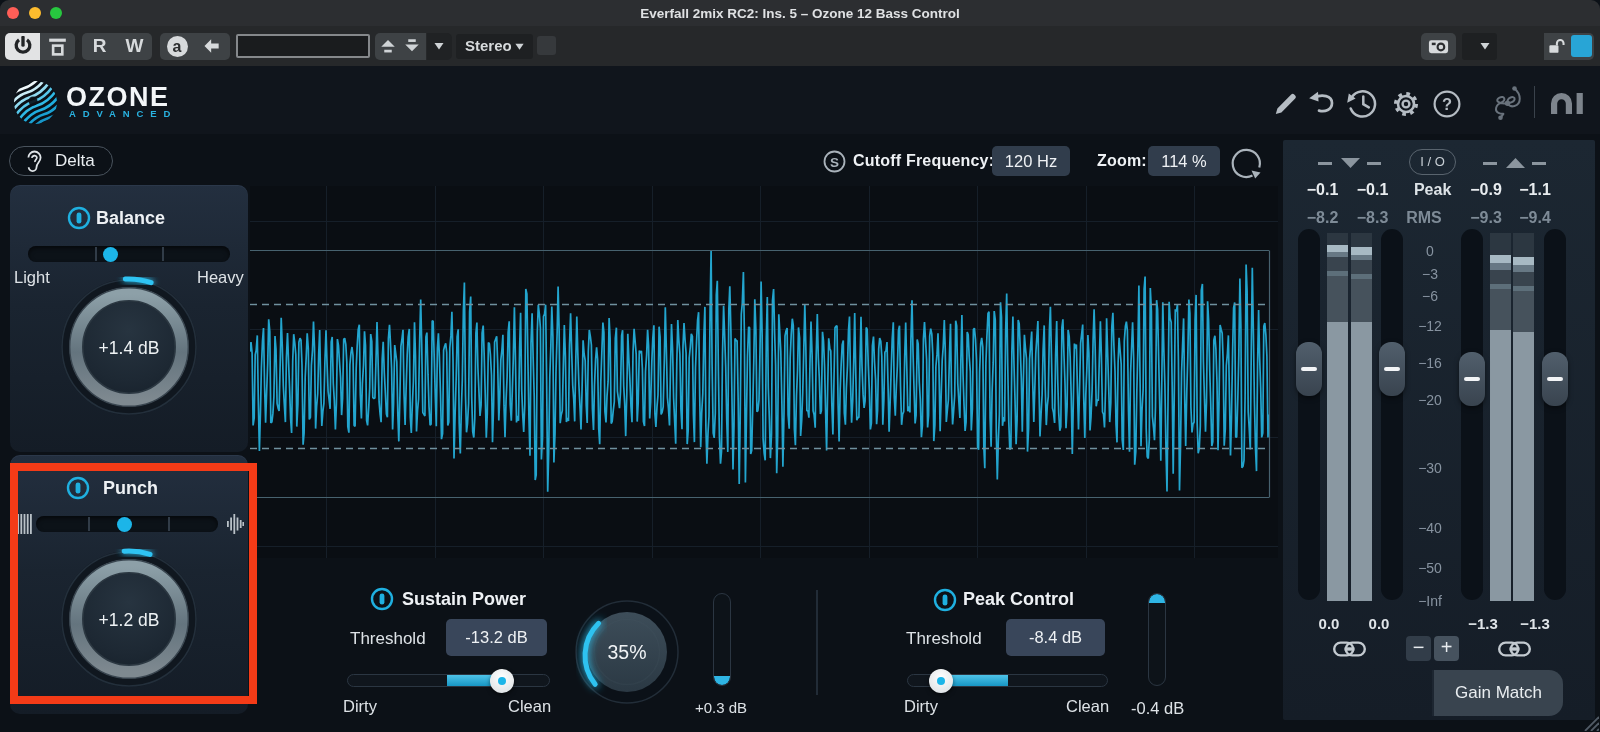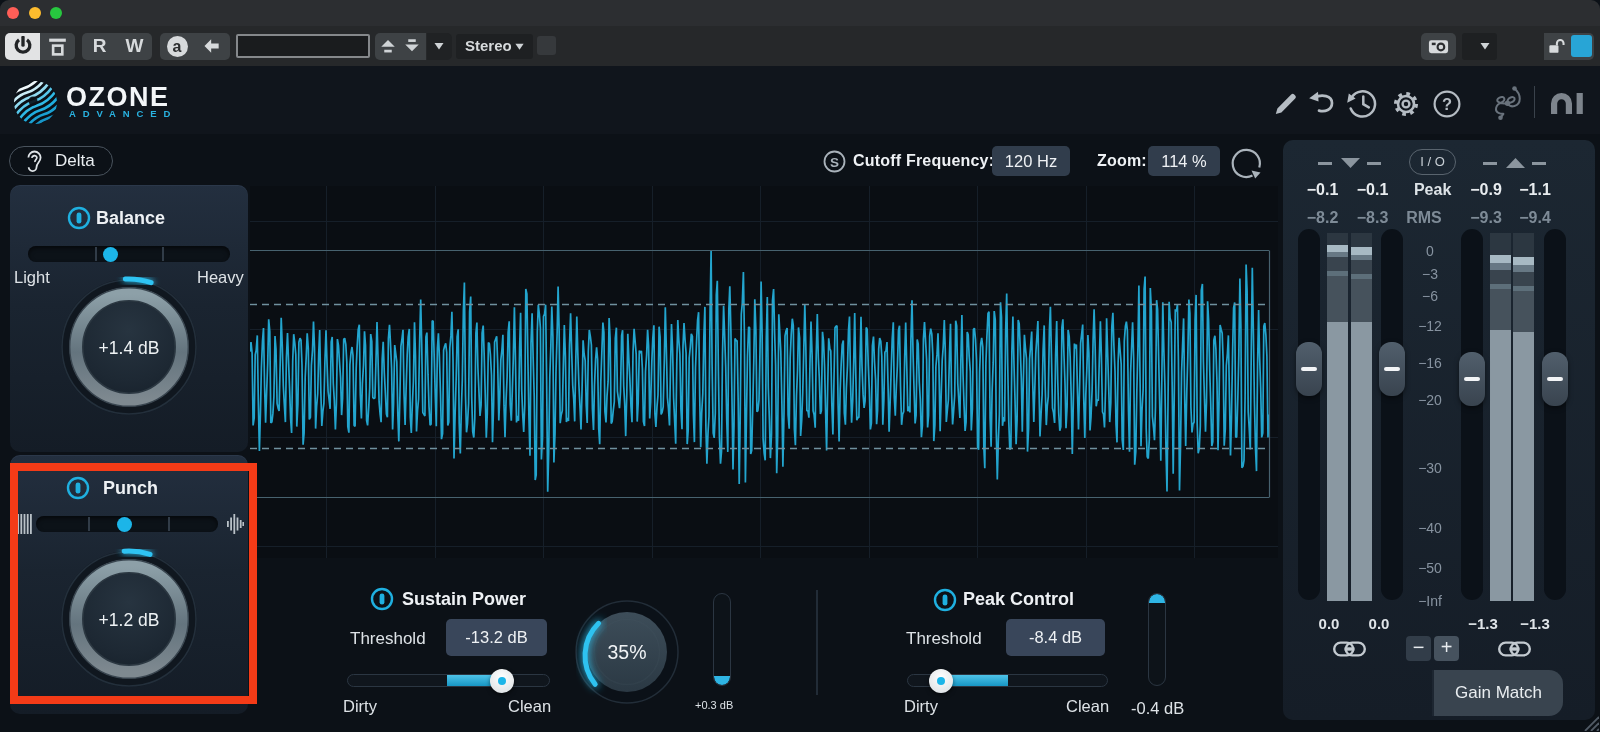--- a/index.html
+++ b/index.html
@@ -26,38 +26,39 @@
 
 
 .panel { position:absolute; left:10px; width:238px; border-radius:10px; background:linear-gradient(180deg,#232f3f 0%, #1a2430 45%, #141c26 100%); box-shadow:inset 0 1px 0 rgba(160,190,220,0.07); }
 #redrect { position:absolute; left:10px; top:397px; width:247px; height:241px; border:8px solid #f43b17; z-index:30; }
 
 .hdr-lbl { position:absolute; color:#eef1f4; font-size:18px; font-weight:700; }
 .small-lbl { position:absolute; color:#dde2e6; font-size:16.5px; }
 .valbox { position:absolute; background:#39465a; border-radius:5px; color:#eef1f4; font-size:16.5px; text-align:center; }
 
 
-#meters { position:absolute; left:1283px; top:74px; width:312px; height:580px; border-radius:10px; background:linear-gradient(180deg,#1c2732 0%, #151d27 100%); }
+#meters { position:absolute; left:1283px; top:74px; width:312px; height:580px; border-radius:2px; background:linear-gradient(180deg,#1c2732 0%, #151d27 100%); }
 .mtxt { position:absolute; font-size:16px; color:#e8ecef; font-weight:700; text-align:center; width:50px; }
 .mtxt2 { position:absolute; font-size:16px; color:#7e8b97; font-weight:700; text-align:center; width:50px; }
 .scalelbl { position:absolute; font-size:14px; color:#8793a0; width:44px; text-align:center; }
 .fadertrack { position:absolute; width:22px; background:#0b1118; border-radius:11px; }
 .meterbar { position:absolute; width:21px; }
 .fhandle { position:absolute; width:26px; height:54px; border-radius:12px; background:linear-gradient(180deg,#515f6c,#39444f); box-shadow:0 2px 5px rgba(0,0,0,.5); }
 .fhandle:after { content:""; position:absolute; left:5px; top:25px; width:16px; height:4px; border-radius:2px; background:#f2f4f6; }
 .botval { position:absolute; font-size:15px; color:#dfe4e8; font-weight:700; text-align:center; width:46px; }
 </style>
 </head>
 <body>
 <div id="stage">
   <div id="titlebar" class="abs">
     <div class="tl" style="left:7px;background:#ff5e57;"></div>
     <div class="tl" style="left:28.5px;background:#fdbc2e;"></div>
     <div class="tl" style="left:49.5px;background:#27c73f;"></div>
   </div>
+  <div id="title-text">Everfall 2mix RC2: Ins. 5 – Ozone 12 Bass Control</div>
 
   <div id="toolbar" class="abs">
 
     <div class="tbtn lt" style="left:5px;top:7px;width:35px;border-radius:5px 0 0 5px;">
       <svg width="20" height="20" viewBox="0 0 24 24" style="margin:3px 7.5px;">
           <path d="M12 1.5v9.5" stroke="#222426" stroke-width="4" fill="none" stroke-linecap="round"></path>
           <path d="M7.2 4.6 A8.2 8.2 0 1 0 16.8 4.6" fill="none" stroke="#222426" stroke-width="4"></path>
         </svg>
     </div>
     <div class="tbtn" style="left:40px;top:7px;width:35px;border-radius:0 5px 5px 0;">
@@ -344,21 +345,21 @@
       <circle cx="65" cy="65" r="51" fill="#0b1118" stroke="#222d38" stroke-width="1.5"></circle>
       <circle cx="65" cy="65" r="40" fill="url(#face2)"></circle>
       <circle cx="65" cy="65" r="32.5" fill="none" stroke="#47586433" stroke-width="1.5" opacity="0.9"></circle>
       <path d="M33.2 97.4 A45.5 45.5 0 0 1 36.6 36.3" stroke="#2ec2f0" stroke-width="6" fill="none" stroke-linecap="round" filter="url(#gl2)"></path>
       <path d="M33.2 97.4 A45.5 45.5 0 0 1 36.6 36.3" stroke="#2ec2f0" stroke-width="5" fill="none" stroke-linecap="round"></path>
       <text x="65" y="72" text-anchor="middle" font-family="Liberation Sans" font-size="19.5" fill="#f0f3f5">35%</text>
     </svg>
     <div class="abs" style="left:713px;top:527px;width:18px;height:93px;border-radius:9px;background:#0d1319;border:1.5px solid #2b3642;overflow:hidden;">
       <div style="position:absolute;left:0;bottom:0;width:100%;height:9px;background:#2fb5e4;border-radius:0 0 8px 8px;"></div>
     </div>
-    <div class="small-lbl" style="left:695px;top:633px;font-size:11px;">+0.3 dB</div>
+    <div class="small-lbl" style="left:695px;top:633px;font-size:15px;">+0.3 dB</div>
     <div class="abs" style="left:816px;top:524px;width:2px;height:105px;background:#222c37;"></div>
 
     <svg class="abs" style="left:933px;top:522px;" width="24" height="24" viewBox="0 0 24 24" fill="none">
       <circle cx="12" cy="12" r="10" stroke="#1fb0e0" stroke-width="2.4"></circle>
       <rect x="9.6" y="6.4" width="4.8" height="11.2" rx="2.4" fill="#1fb0e0"></rect>
     </svg>
     <div class="hdr-lbl" style="left:963px;top:523px;">Peak Control</div>
     <div class="small-lbl" style="left:906px;top:563px;font-size:17px;">Threshold</div>
     <div class="valbox" style="left:1006px;top:553px;width:99px;height:37px;line-height:37px;">-8.4 dB</div>
     <div class="abs" style="left:907px;top:608px;width:201px;height:13px;border-radius:7px;background:#10161d;border:1px solid #2b3642;"></div>

